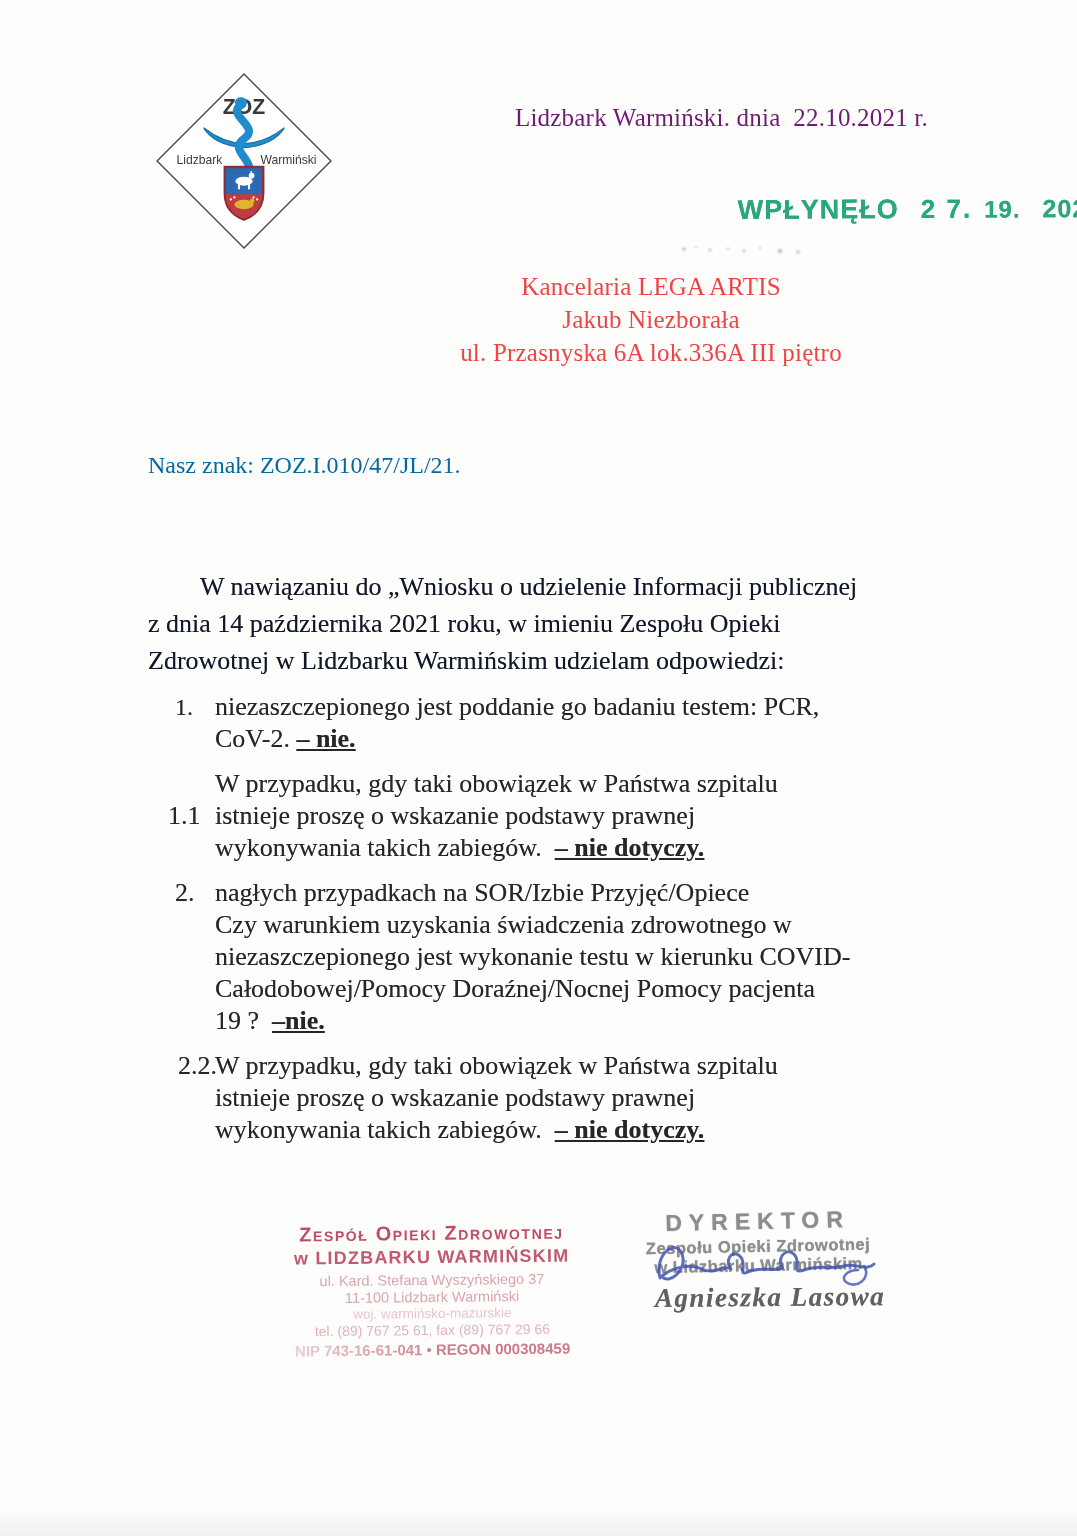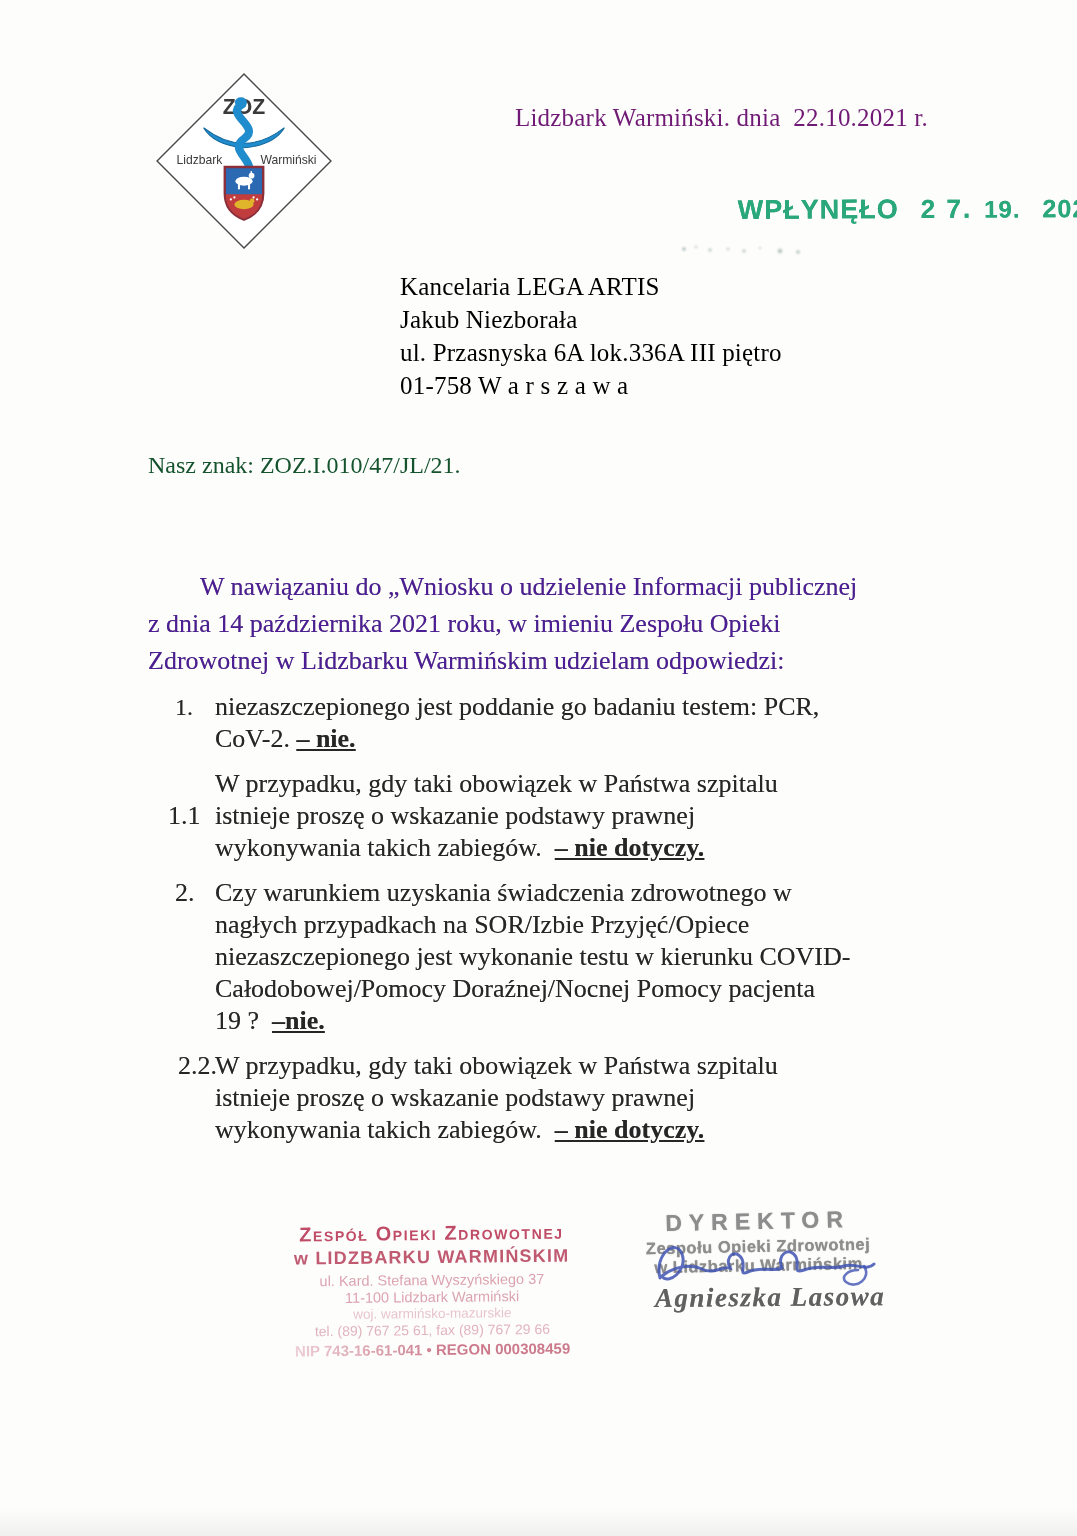--- a/index.html
+++ b/index.html
@@ -49,30 +49,30 @@
       radial-gradient(circle 3px at 68px 11px, rgba(96,130,120,.40) 40%, transparent 70%),
       radial-gradient(circle 2px at 84px 8px, rgba(96,130,120,.35) 40%, transparent 70%),
       radial-gradient(circle 4px at 104px 11px, rgba(96,130,120,.45) 40%, transparent 70%),
       radial-gradient(circle 3px at 122px 12px, rgba(96,130,120,.50) 40%, transparent 70%);
     filter:blur(1.1px);
   }
 
   
   .recipient{
     position:absolute;left:400px;top:270px;width:502px;
-    text-align:left;font-size:25px;line-height:33px;color:#000000;
+    text-align:center;font-size:25px;line-height:33px;color:#ef4444;
     letter-spacing:0.2px;
   }
 
   
-  .ref-line{position:absolute;left:148px;top:452px;font-size:24px;color:#14532d;}
+  .ref-line{position:absolute;left:148px;top:452px;font-size:24px;color:#0369a1;}
 
   
   .content{position:absolute;left:148px;top:568px;width:782px;}
-  .intro{font-size:26px;line-height:37px;color:#4c1d95;text-shadow:0 0 0.4px rgba(0,0,0,.45);}
+  .intro{font-size:26px;line-height:37px;color:#0f172a;text-shadow:0 0 0.4px rgba(0,0,0,.45);}
   .intro .indent{text-indent:52px;}
   .items{margin-top:12px;}
   .item{display:flex;margin-bottom:13px;font-size:26px;line-height:32px;color:#262626;
         text-shadow:0 0 0.4px rgba(0,0,0,.45);}
   .item-num{width:67px;flex-shrink:0;box-sizing:border-box;}
   .item.n1  .item-num{padding-left:27px;font-size:24px;}
   .item.n11 .item-num{padding-left:20px;margin-top:32px;}
   .item.n2  .item-num{padding-left:27px;}
   .item.n22 .item-num{padding-left:30px;}
   .item-body{width:662px;}
@@ -161,21 +161,20 @@
 
   <div class="received-stamp">
     <span class="rs-label">WPŁYNĘŁO</span><span class="rs-day">2 7.</span><span class="rs-month">19.</span><span class="rs-year">2021</span>
   </div>
   <div class="stamp-smudge"></div>
 
   <div class="recipient">
     <div>Kancelaria LEGA ARTIS</div>
     <div>Jakub Niezborała</div>
     <div>ul. Przasnyska 6A lok.336A III piętro</div>
-    <div>01-758 W a r s z a w a</div>
   </div>
 
   <div class="ref-line">Nasz znak: ZOZ.I.010/47/JL/21.</div>
 
   <div class="content">
     <div class="intro">
       <div class="indent">W nawiązaniu do „Wniosku o udzielenie Informacji publicznej</div>
       <div>z dnia 14 października 2021 roku, w imieniu Zespołu Opieki</div>
       <div>Zdrowotnej w Lidzbarku Warmińskim udzielam odpowiedzi:</div>
     </div>
@@ -195,22 +194,22 @@
         <div class="item-body">
           <div>W przypadku, gdy taki obowiązek w Państwa szpitalu</div>
           <div>istnieje proszę o wskazanie podstawy prawnej</div>
           <div class="last-line"><span class="pre">wykonywania takich zabiegów.  </span><span class="answer">– nie dotyczy.</span></div>
         </div>
       </div>
 
       <div class="item n2">
         <div class="item-num">2.</div>
         <div class="item-body">
+          <div>nagłych przypadkach na SOR/Izbie Przyjęć/Opiece</div>
           <div>Czy warunkiem uzyskania świadczenia zdrowotnego w</div>
-          <div>nagłych przypadkach na SOR/Izbie Przyjęć/Opiece</div>
           <div>niezaszczepionego jest wykonanie testu w kierunku COVID-</div>
           <div>Całodobowej/Pomocy Doraźnej/Nocnej Pomocy pacjenta</div>
           <div class="last-line"><span class="pre">19 ?  </span><span class="answer">–nie.</span></div>
         </div>
       </div>
 
       <div class="item n22">
         <div class="item-num">2.2.</div>
         <div class="item-body">
           <div>W przypadku, gdy taki obowiązek w Państwa szpitalu</div>

